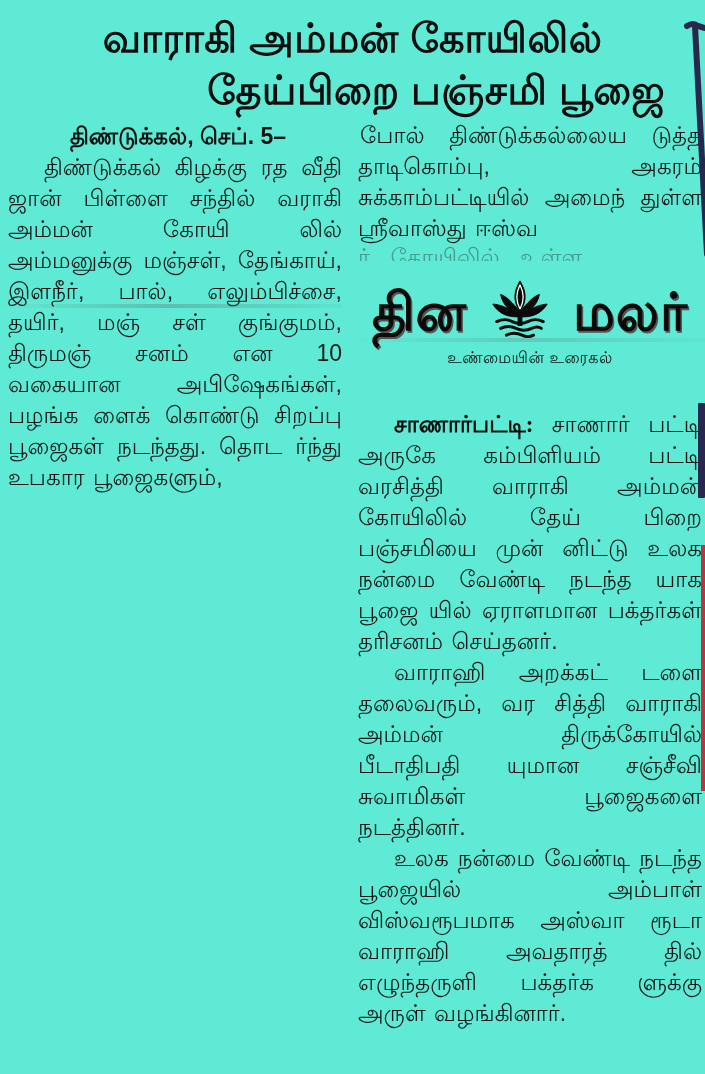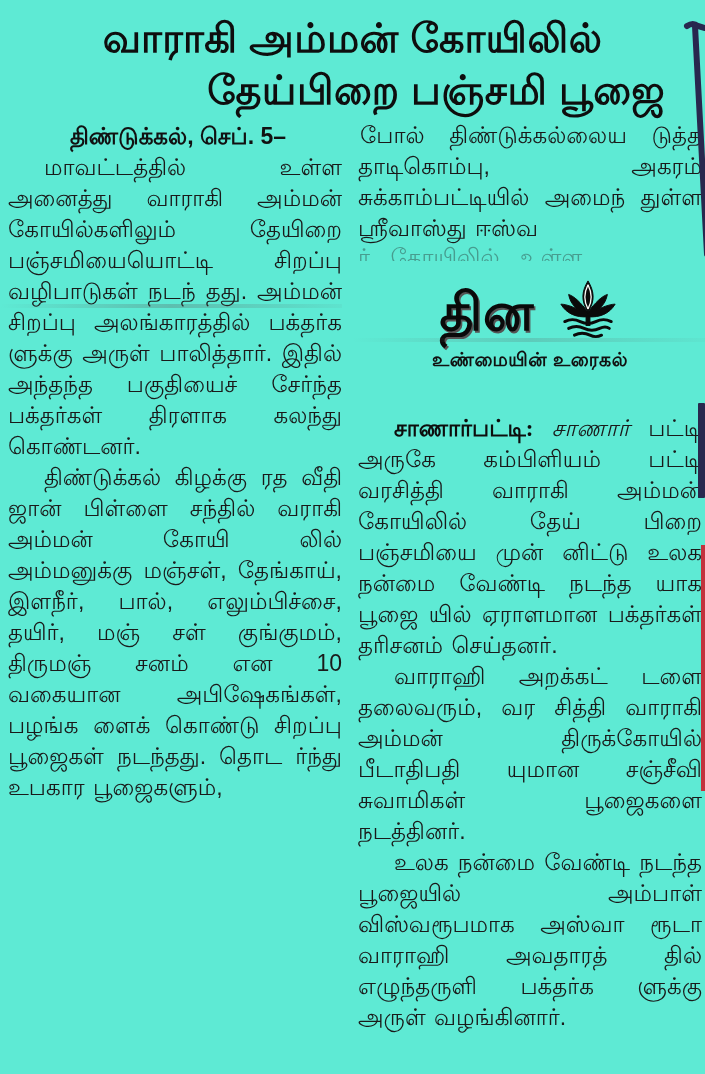--- a/index.html
+++ b/index.html
@@ -55,21 +55,21 @@
     margin: 0;
     font-size: 23px;
     line-height: 31px;
     text-align: justify;
     text-indent: 36px;
     color: #1a1a1a;
     word-spacing: 2px;
   }
   .para.no-indent { text-indent: 2px; }
   .lead-label { font-weight: bold; color: #0d0d0d; font-family: Liberation Serif, serif; }
-  .lead-first { font-style: italic; }
+  .lead-first { }
   
   .faded-line {
     height: 17px;
     overflow: hidden;
     opacity: 0.38;
     font-size: 23px;
     line-height: 26px;
     text-align: justify;
     word-spacing: 14px;
     color: #222;
@@ -90,22 +90,22 @@
     font-family: "DejaVu Serif", serif;
     font-weight: bold;
     font-size: 52px;
     line-height: 56px;
     color: #0a0a0a;
     letter-spacing: 1px;
     text-shadow: 1.5px 1.5px 0 #555;
   }
   .lotus { width: 62px; height: 64px; margin: 0 2px 6px 2px; }
   .tagline {
-    font-size: 19px;
-    font-weight: bold;
+    font-size: 16px;
+    font-weight: normal;
     color: #111;
     margin-top: 2px;
     letter-spacing: 0.5px;
   }
   
   .corner-artifact { position: absolute; top: 16px; right: 0; }
   .navy-bar {
     position: absolute;
     top: 403px; right: 0;
     width: 7px; height: 95px;
@@ -134,21 +134,20 @@
 
   <div class="headline">
     <div class="hl1">வாராகி அம்மன் கோயிலில்</div>
     <div class="hl2">தேய்பிறை பஞ்சமி பூஜை</div>
   </div>
 
   <div class="columns">
 
     <div class="col col-left">
       <p class="dateline">திண்டுக்கல், செப். 5–</p>
-      <p class="para">மாவட்டத்தில் உள்ள அனைத்து வாராகி அம்மன் கோயில்களிலும் தேயிறை பஞ்சமியையொட்டி சிறப்பு வழிபாடுகள் நடந் தது. அம்மன் சிறப்பு அலங்காரத்தில் பக்தர்க ளுக்கு அருள் பாலித்தார். இதில் அந்தந்த பகுதியைச் சேர்ந்த பக்தர்கள் திரளாக கலந்து கொண்டனர்.</p>
       <p class="para">திண்டுக்கல் கிழக்கு ரத வீதி ஜான் பிள்ளை சந்தில் வராகி அம்மன் கோயி லில் அம்மனுக்கு மஞ்சள், தேங்காய், இளநீர், பால், எலும்பிச்சை, தயிர், மஞ் சள் குங்குமம், திருமஞ் சனம் என 10 வகையான அபிஷேகங்கள், பழங்க ளைக் கொண்டு சிறப்பு பூஜைகள் நடந்தது. தொட ர்ந்து உபகார பூஜைகளும்,</p>
     </div>
 
     <div class="col col-right">
       <p class="para no-indent">போல் திண்டுக்கல்லைய டுத்த தாடிகொம்பு, அகரம் சுக்காம்பட்டியில் அமைந் துள்ள ஸ்ரீவாஸ்து ஈஸ்வ</p>
       <div class="faded-line">ர் கோயிலில் உள்ள</div>
 
       <div class="logo-block">
         <div class="logo-row">
           <span class="logo-text">தின</span>
@@ -166,20 +165,21 @@
               <path d="M32 8 C28 16 27 24 32 33" fill="none" stroke="#fbfaf6" stroke-width="1.4"></path>
               <path d="M32 8 C36 16 37 24 32 33" fill="none" stroke="#fbfaf6" stroke-width="1.4"></path>
 
               <path d="M8 46 Q16 42 24 46 Q32 50 40 46 Q48 42 56 46" fill="none" stroke-width="3" stroke-linecap="round"></path>
               <path d="M12 53 Q20 49 28 53 Q36 57 44 53 Q50 50 54 53" fill="none" stroke-width="3" stroke-linecap="round"></path>
               <path d="M18 60 Q26 56 34 60 Q40 63 46 60" fill="none" stroke-width="3" stroke-linecap="round"></path>
 
               <rect x="30" y="40" width="4" height="10"></rect>
             </g>
           </svg>
+          <span class="logo-text">மலர்</span>
         </div>
         <div class="tagline">உண்மையின் உரைகல்</div>
       </div>
 
       <p class="para"><span class="lead-label">சாணார்பட்டி:</span><span class="lead-first"> சாணார்</span><span> பட்டி அருகே கம்பிளியம் பட்டி வரசித்தி வாராகி அம்மன் கோயிலில் தேய் பிறை பஞ்சமியை முன் னிட்டு உலக நன்மை வேண்டி நடந்த யாக பூஜை யில் ஏராளமான பக்தர்கள் தரிசனம் செய்தனர்.</span></p>
       <p class="para">வாராஹி அறக்கட் டளை தலைவரும், வர சித்தி வாராகி அம்மன் திருக்கோயில் பீடாதிபதி யுமான சஞ்சீவி சுவாமிகள் பூஜைகளை நடத்தினர்.</p>
       <p class="para">உலக நன்மை வேண்டி நடந்த பூஜையில் அம்பாள் விஸ்வரூபமாக அஸ்வா ரூடா வாராஹி அவதாரத் தில் எழுந்தருளி பக்தர்க ளுக்கு அருள் வழங்கினார்.</p>
     </div>
   </div>
 

